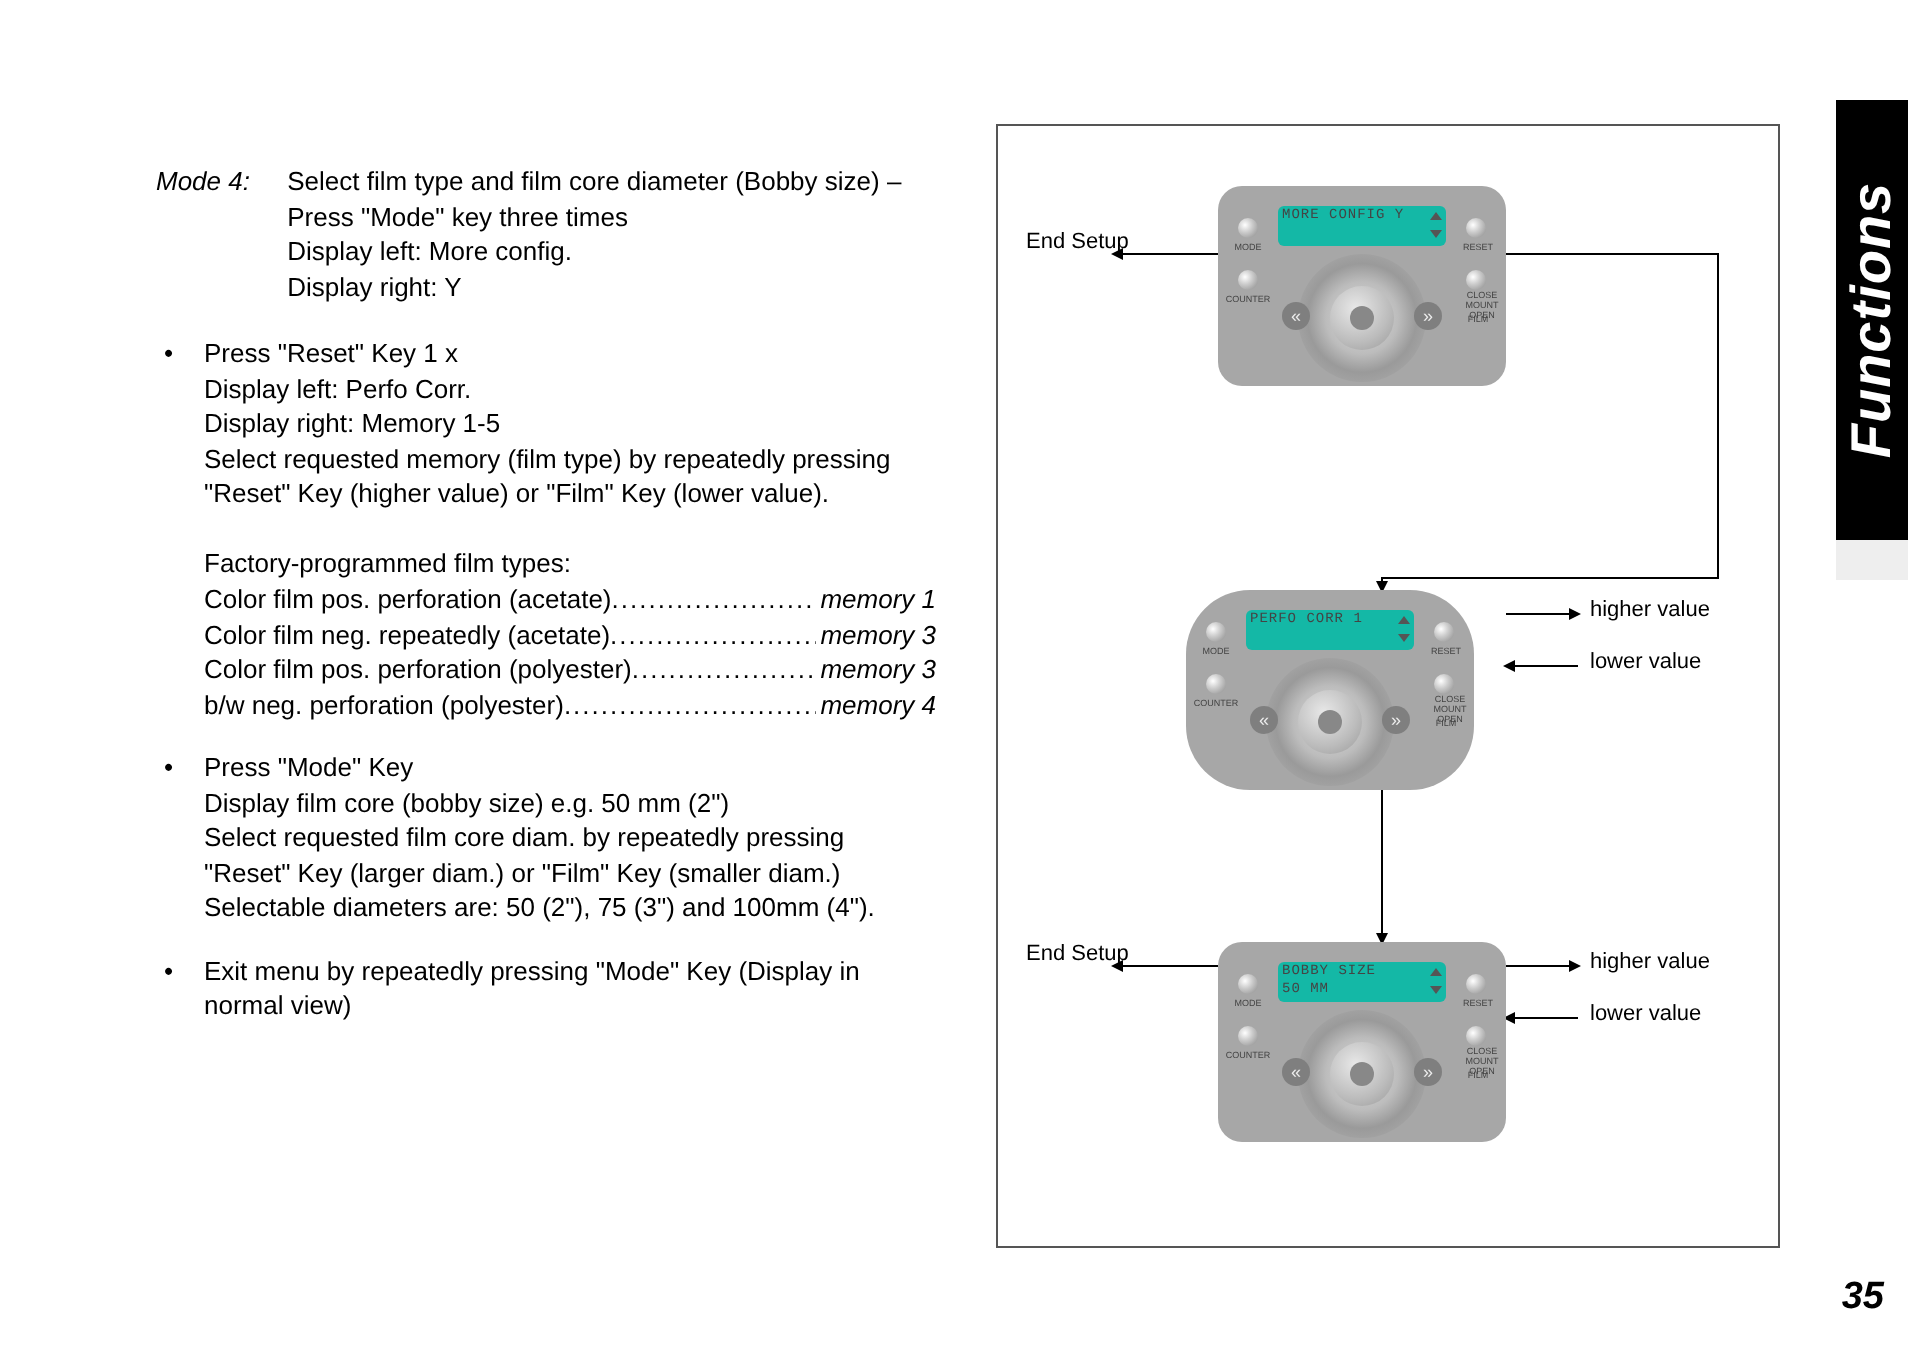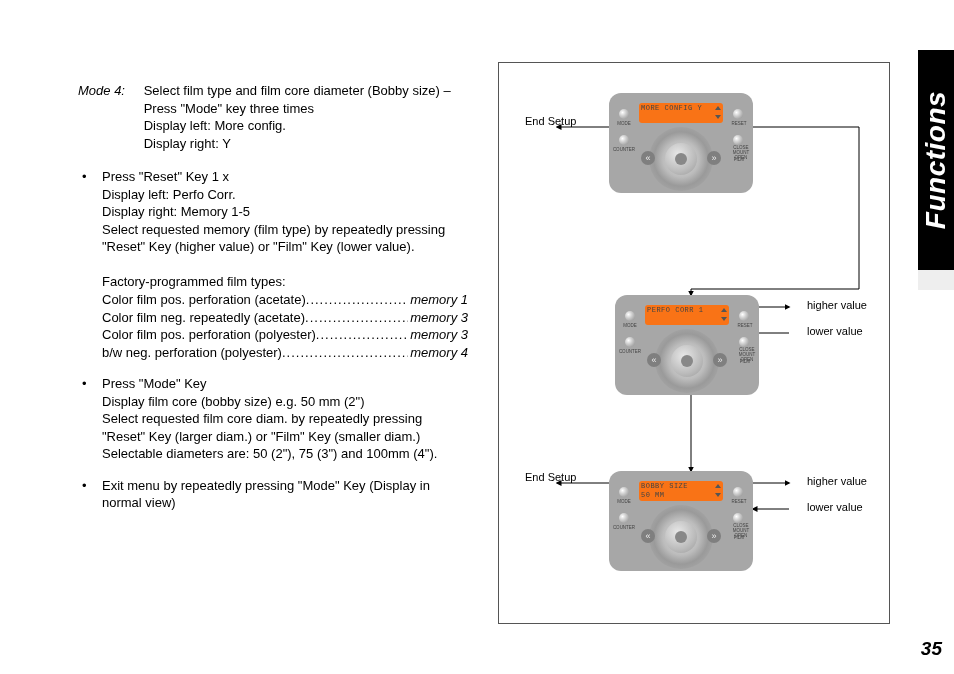--- a/index.html
+++ b/index.html
@@ -86,36 +86,35 @@
     left: 498px;
     top: 62px;
     width: 390px;
     height: 560px;
     border: 1px solid #555;
   }
   .diagram-label {
     position: absolute;
     font-size: 11px;
     white-space: nowrap;
-    margin-left: 12px;
   }
   .panel {
     position: absolute;
     width: 144px;
     height: 100px;
     background: #a7a7a7;
     border-radius: 12px;
   }
   .panel .display {
     position: absolute;
     left: 30px;
     top: 10px;
     width: 84px;
     height: 20px;
-    background: #f97316;
+    background: #14b8a6;
     border-radius: 3px;
     font-family: "Courier New", monospace;
     font-size: 7px;
     line-height: 9px;
     padding: 1px 2px;
     box-sizing: border-box;
     color: #444;
     letter-spacing: 0.5px;
     overflow: hidden;
   }
@@ -307,21 +306,21 @@
       <div class="btn-lbl lbl-bl">COUNTER</div>
       <div class="btn-lbl lbl-br" style="white-space:pre;">CLOSE
 MOUNT
 OPEN</div>
       <div class="lbl-br2">FILM</div>
       <div class="dial"></div>
       <div class="chevron chev-l">«</div>
       <div class="chevron chev-r">»</div>
     </div>
 
-    <div class="panel" style="left:116px; top:232px;">
+    <div class="panel" style="left:94px; top:232px;border-radius:32px;">
       <div class="display">
         <span>PERFO CORR 1</span>
         <span class="line2"></span>
       </div>
       <div class="tri-up"></div>
       <div class="tri-down"></div>
       <div class="btn tl"></div>
       <div class="btn tr"></div>
       <div class="btn bl"></div>
       <div class="btn br"></div>

